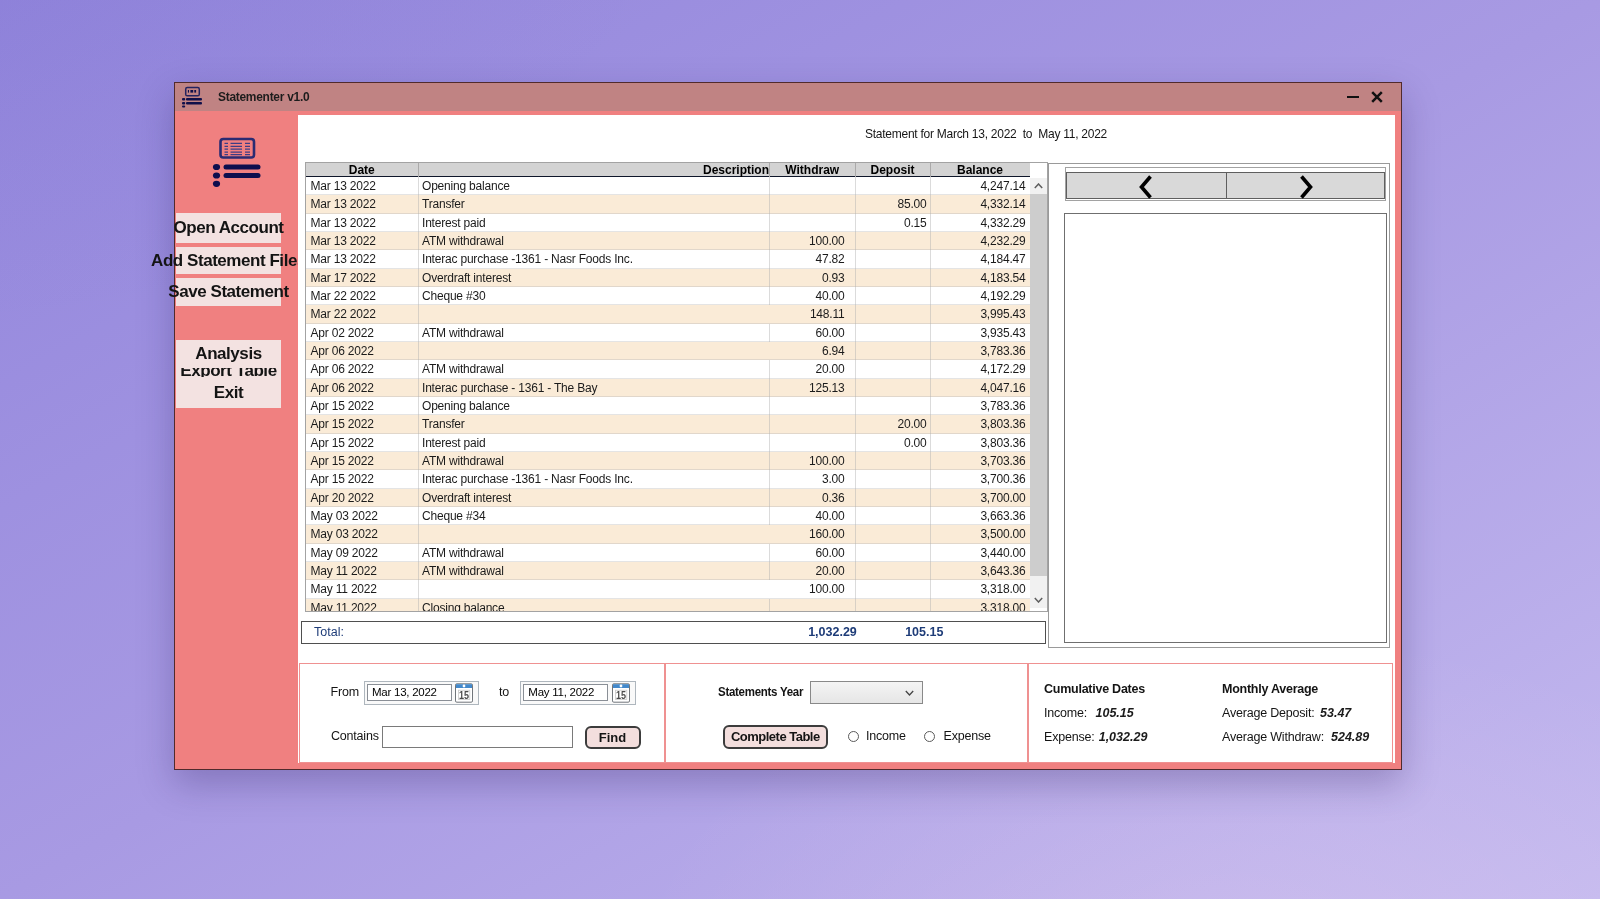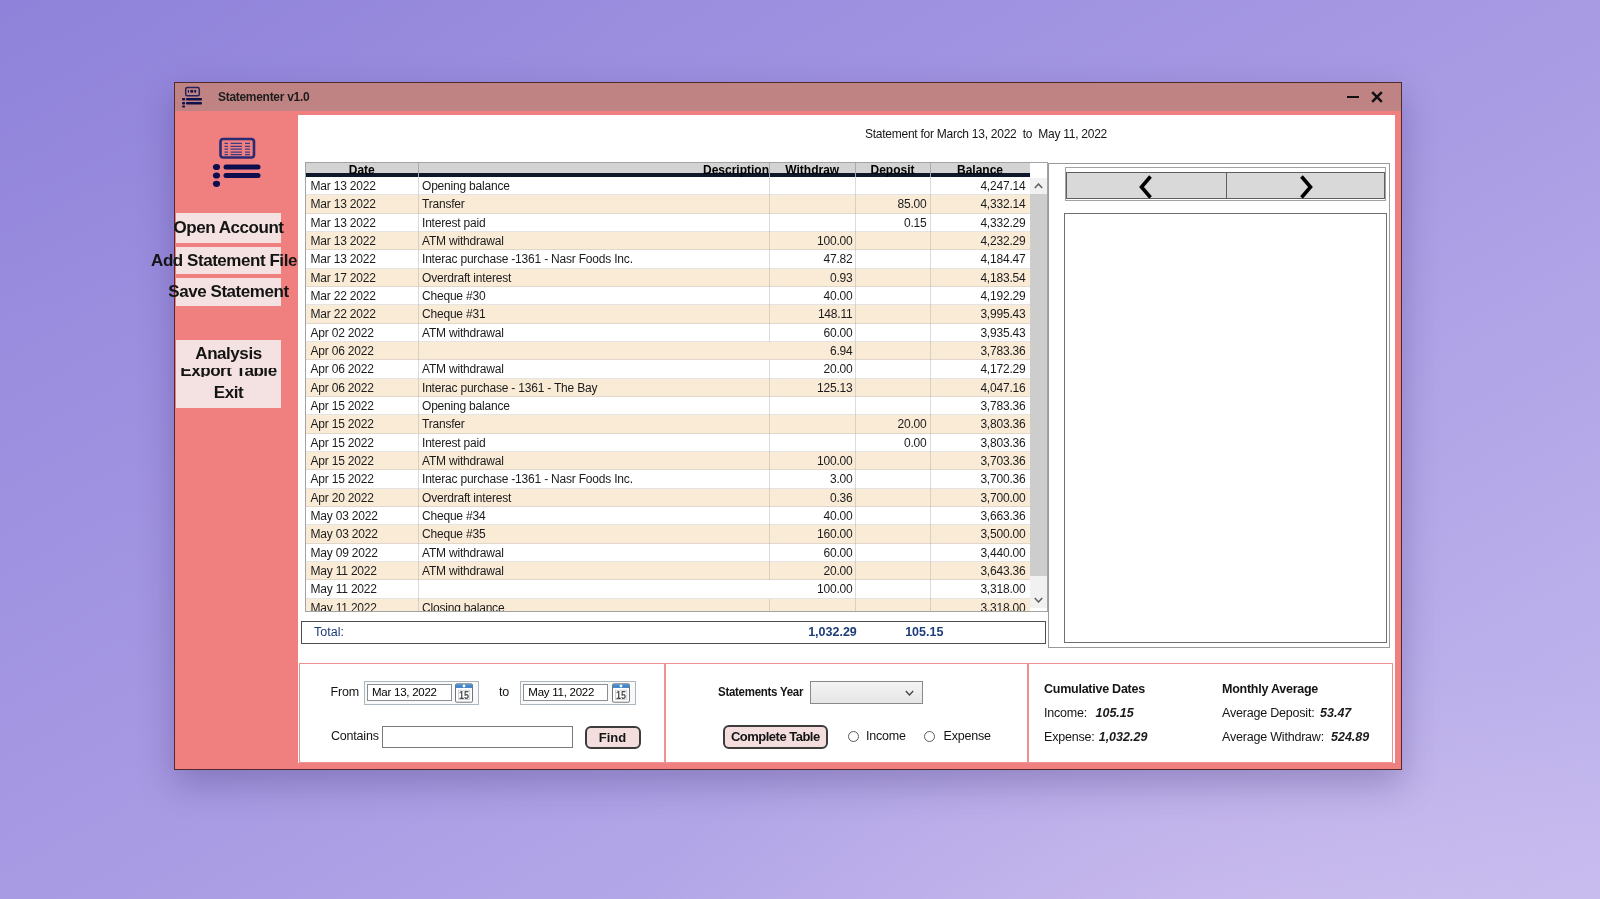--- a/index.html
+++ b/index.html
@@ -12,28 +12,28 @@
 #win *{position:absolute;}
 #titlebar{left:0;top:0;width:1226px;height:28px;background:#c08383;}
 #title{left:43px;top:0;height:28px;line-height:28px;font-size:13px;letter-spacing:-0.3px;font-weight:bold;color:#1c1c1c;white-space:nowrap;transform:scaleX(0.92);transform-origin:0 50%;}
 #mindash{left:1172px;top:12.6px;width:12px;height:2.8px;background:#111;}
 #content{left:123px;top:32px;width:1097px;height:648px;background:#fff;}
 #stmt{left:611px;top:42.5px;width:400px;text-align:center;font-size:13.5px;letter-spacing:-0.3px;color:#161616;white-space:nowrap;transform:scaleX(0.89);transform-origin:50% 50%;}
 .sbtn{left:1px;width:105px;background:#f3e2e1;font-weight:bold;font-size:17px;letter-spacing:-0.45px;color:#141414;
  text-align:center;display:flex;align-items:center;justify-content:center;position:absolute;white-space:nowrap;}
 
 #tframe{left:129.5px;top:78.5px;width:743px;height:450px;border:1px solid #a3a3a3;background:#fff;overflow:hidden;}
-#thead{left:0;top:0;width:724px;height:14.5px;background:#d3d3d3;border-bottom:4px solid #0f172a;}
+#thead{left:0;top:0;width:724px;height:14.5px;background:#d3d3d3;border-bottom:1px solid #0f172a;}
 #thead div{position:absolute;top:0;height:14.5px;line-height:14px;font-size:12px;font-weight:bold;color:#000;text-align:center;border-right:1px solid #abaaaa;}
 .trow{position:absolute;left:0;width:724px;height:18.33px;background:#fff;}
 .trow.alt{background:#faebd7;}
 .trow div{position:absolute;top:0;height:18.33px;line-height:18.1px;font-size:12px;letter-spacing:-0.2px;color:#1b1b1b;white-space:nowrap;overflow:hidden;}
 .c-date{left:0;width:113.5px;padding-left:5px;border-right:1px solid rgba(175,175,175,0.45);}
 .c-desc{left:113.5px;width:351px;padding-left:3px;border-right:1px solid rgba(175,175,175,0.45);}
-.c-wd{left:464.5px;width:85.5px;text-align:right;padding-right:2px;border-right:1px solid rgba(175,175,175,0.45);}
+.c-wd{left:464.5px;width:85.5px;text-align:right;padding-right:10px;border-right:1px solid rgba(175,175,175,0.45);}
 .c-dep{left:550px;width:75px;text-align:right;padding-right:3px;border-right:1px solid rgba(175,175,175,0.45);}
 .c-bal{left:625px;width:99px;text-align:right;padding-right:4px;}
 .trow{border-bottom:1px solid rgba(185,185,185,0.38);}
 
 #vsb{left:854.5px;top:94.5px;width:17px;height:430px;background:#f1f1f1;}
 #vsb .thumb{position:absolute;left:0;top:16.5px;width:17px;height:382px;background:#cdcdcd;}
 
 #totalbox{left:126px;top:538.2px;width:744.8px;height:22.4px;border:1px solid #4f4f4f;background:#fff;color:#1e3c78;}
 #totalbox div{position:absolute;top:0;height:22px;line-height:21px;font-size:12.5px;}
 
@@ -152,21 +152,20 @@
       </div>
 <div class="trow " style="top:124.48px">
         <div class="c-date">Mar 22 2022</div>
         <div class="c-desc">Cheque #30</div>
         <div class="c-wd">40.00</div>
         <div class="c-dep"></div>
         <div class="c-bal">4,192.29</div>
       </div>
 <div class="trow alt" style="top:142.81px">
         <div class="c-date">Mar 22 2022</div>
-        <div class="c-desc">Cheque #31</div>
         <div class="c-wd">148.11</div>
         <div class="c-dep"></div>
         <div class="c-bal">3,995.43</div>
       </div>
 <div class="trow " style="top:161.14px">
         <div class="c-date">Apr 02 2022</div>
         <div class="c-desc">ATM withdrawal</div>
         <div class="c-wd">60.00</div>
         <div class="c-dep"></div>
         <div class="c-bal">3,935.43</div>
@@ -235,21 +234,20 @@
       </div>
 <div class="trow " style="top:344.44px">
         <div class="c-date">May 03 2022</div>
         <div class="c-desc">Cheque #34</div>
         <div class="c-wd">40.00</div>
         <div class="c-dep"></div>
         <div class="c-bal">3,663.36</div>
       </div>
 <div class="trow alt" style="top:362.77px">
         <div class="c-date">May 03 2022</div>
-        <div class="c-desc">Cheque #35</div>
         <div class="c-wd">160.00</div>
         <div class="c-dep"></div>
         <div class="c-bal">3,500.00</div>
       </div>
 <div class="trow " style="top:381.10px">
         <div class="c-date">May 09 2022</div>
         <div class="c-desc">ATM withdrawal</div>
         <div class="c-wd">60.00</div>
         <div class="c-dep"></div>
         <div class="c-bal">3,440.00</div>

